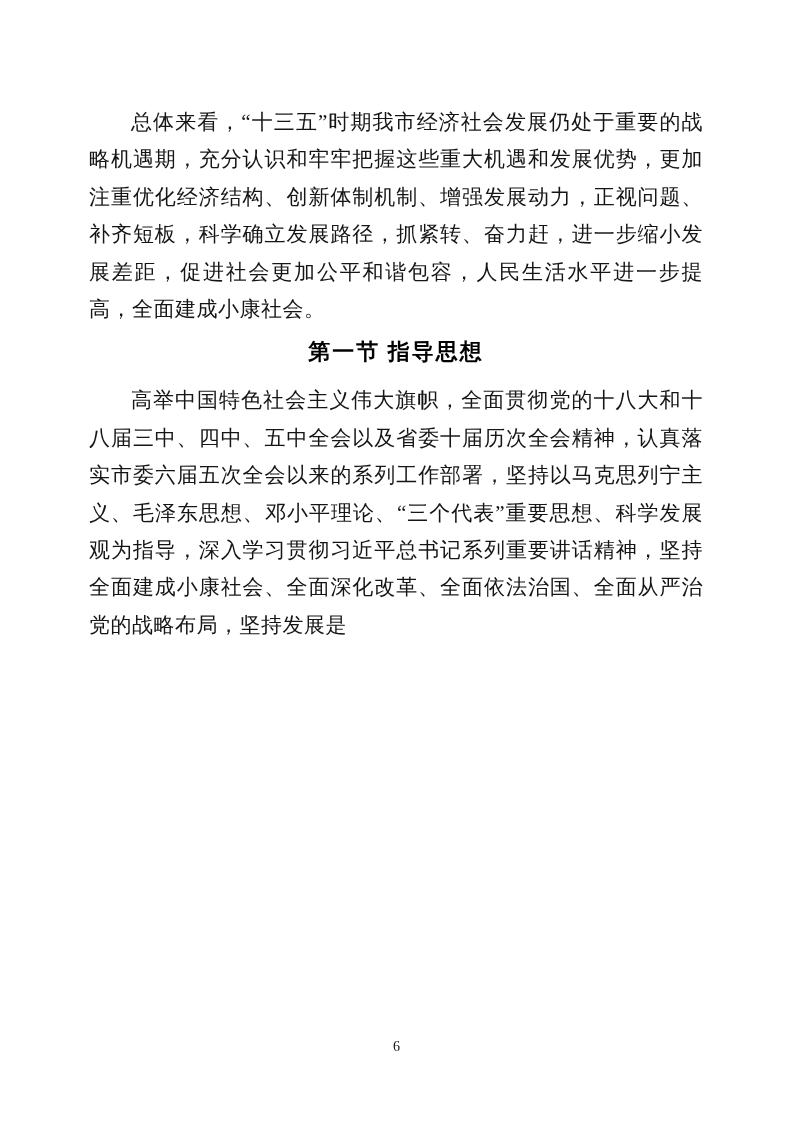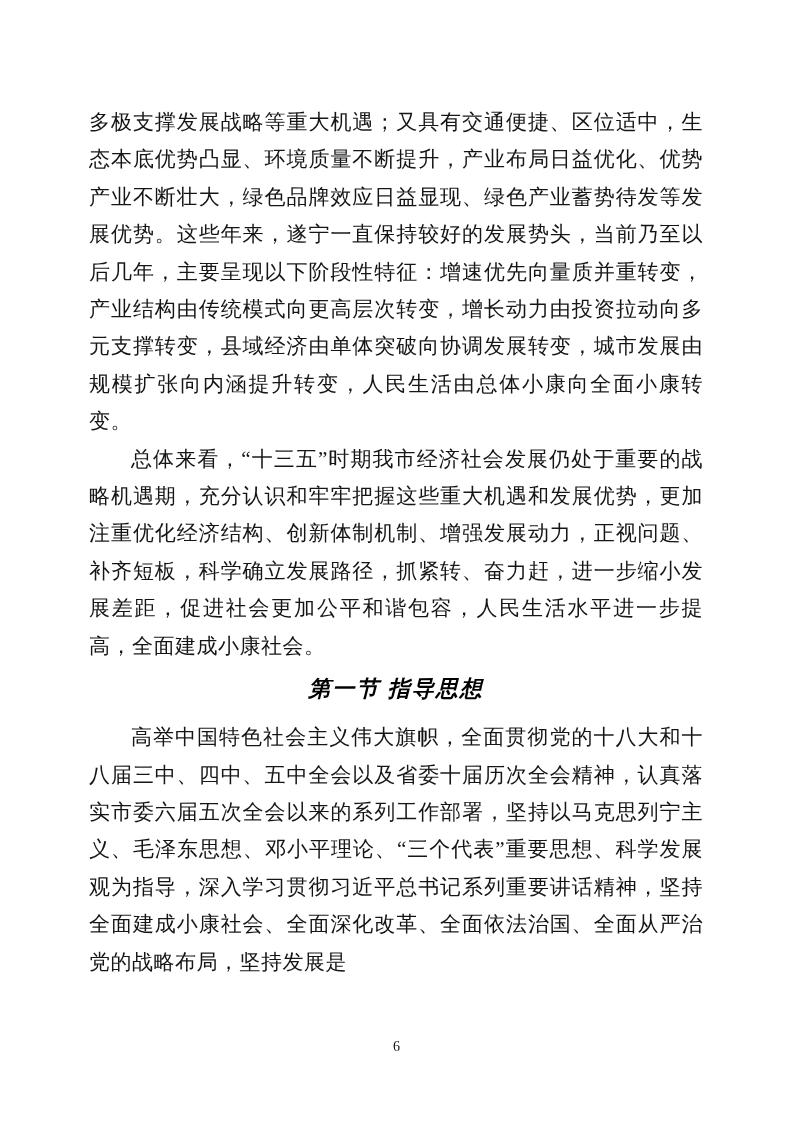--- a/index.html
+++ b/index.html
@@ -47,38 +47,36 @@
   }
   h2.section-heading {
     margin: 6px 0 12px 0;
     font-family: "Liberation Serif", "DejaVu Serif", serif;
     font-weight: bold;
     font-size: 22px;
     line-height: 36px;
     text-align: center;
     letter-spacing: 2px;
     color: #000000;
-    font-style: italic;
   }
   .page-number {
     position: absolute;
     left: 0;
     top: 1038px;
     width: 100%;
     text-align: center;
     font-size: 14px;
     line-height: 18px;
     color: #111111;
     font-family: "Liberation Serif", "DejaVu Serif", serif;
   }
 </style>
 </head>
 <body>
 
 <div class="page">
   <div class="content">
-    <p class="body-para no-indent">多极支撑发展战略等重大机遇；又具有交通便捷、区位适中，生态本底优势凸显、环境质量不断提升，产业布局日益优化、优势产业不断壮大，绿色品牌效应日益显现、绿色产业蓄势待发等发展优势。这些年来，遂宁一直保持较好的发展势头，当前乃至以后几年，主要呈现以下阶段性特征：增速优先向量质并重转变，产业结构由传统模式向更高层次转变，增长动力由投资拉动向多元支撑转变，县域经济由单体突破向协调发展转变，城市发展由规模扩张向内涵提升转变，人民生活由总体小康向全面小康转变。</p>
     <p class="body-para">总体来看，“十三五”时期我市经济社会发展仍处于重要的战略机遇期，充分认识和牢牢把握这些重大机遇和发展优势，更加注重优化经济结构、创新体制机制、增强发展动力，正视问题、补齐短板，科学确立发展路径，抓紧转、奋力赶，进一步缩小发展差距，促进社会更加公平和谐包容，人民生活水平进一步提高，全面建成小康社会。</p>
     <h2 class="section-heading">第一节 指导思想</h2>
     <p class="body-para">高举中国特色社会主义伟大旗帜，全面贯彻党的十八大和十八届三中、四中、五中全会以及省委十届历次全会精神，认真落实市委六届五次全会以来的系列工作部署，坚持以马克思列宁主义、毛泽东思想、邓小平理论、“三个代表”重要思想、科学发展观为指导，深入学习贯彻习近平总书记系列重要讲话精神，坚持全面建成小康社会、全面深化改革、全面依法治国、全面从严治党的战略布局，坚持发展是</p>
   </div>
   <div class="page-number">6</div>
 </div>
 
 </body></html>

